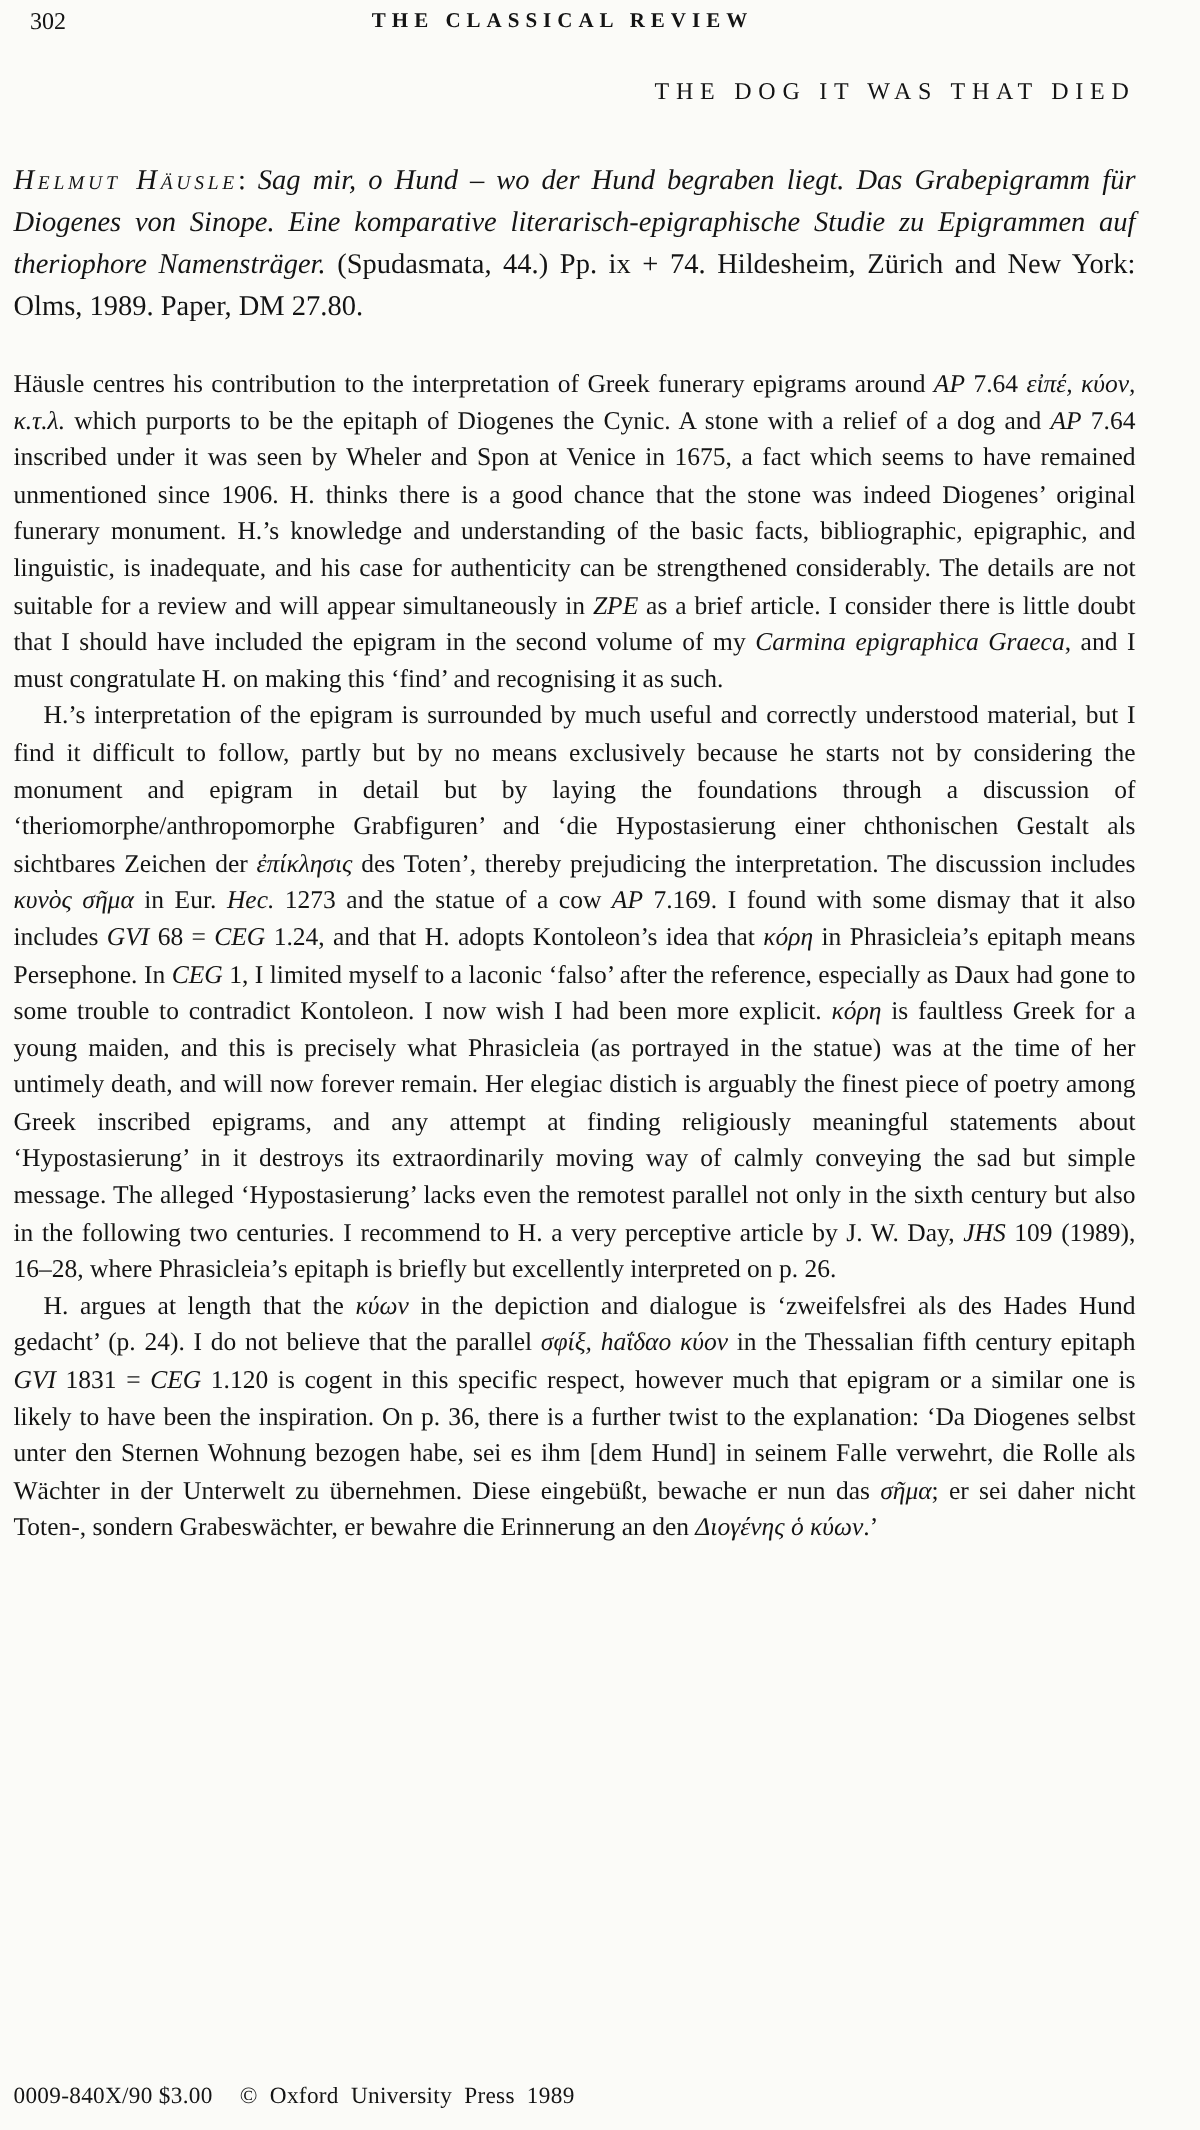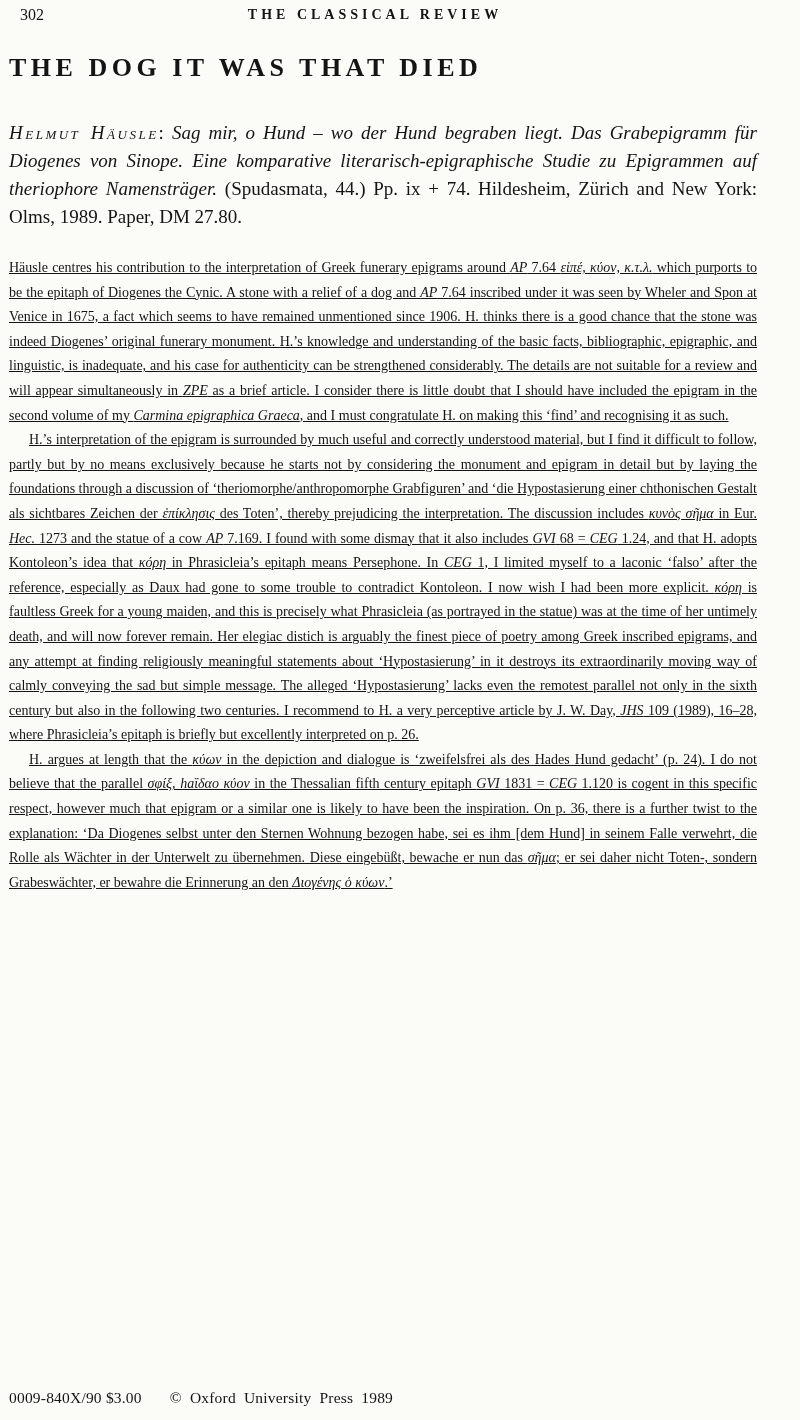--- a/index.html
+++ b/index.html
@@ -33,54 +33,53 @@
     left: 0;
     right: 16px;
     top: 1px;
     text-align: center;
     font-weight: bold;
     font-size: 14px;
     letter-spacing: 4px;
   }
   h1.title {
     margin: 27px 0 0 0;
-    text-align: left;
-    font-size: 26px;
-    font-weight: bold;
+    text-align: right;
+    font-size: 16px;
+    font-weight: normal;
     letter-spacing: 4.5px;
   }
   p.citation {
     margin: 36px 0 0 0;
     font-size: 19px;
     line-height: 28px;
     text-align: justify;
   }
   .sc {
     font-variant: small-caps;
     letter-spacing: 2.5px;
     font-style: italic;
   }
   .it { font-style: italic; }
   p.body {
     margin: 0;
-    font-size: 14px;
+    font-size: 17px;
     line-height: 24.6px;
     text-align: justify;
-    text-decoration: underline;
   }
   p.body.first { margin-top: 25px; }
   p.body.indent { text-indent: 20px; }
   footer.colophon {
     position: absolute;
     left: 9px;
     bottom: 13px;
     font-size: 15.5px;
     letter-spacing: 0.2px;
   }
-  footer.colophon .issn { margin-right: 24px; }
+  footer.colophon .issn { margin-right: 14px; }
   footer.colophon .copyright { word-spacing: 4px; }
 </style>
 </head>
 <body>
 
 <div class="page">
 
   <div class="running-head">
     <span class="pageno">302</span>
     <span class="journal">THE CLASSICAL REVIEW</span>

